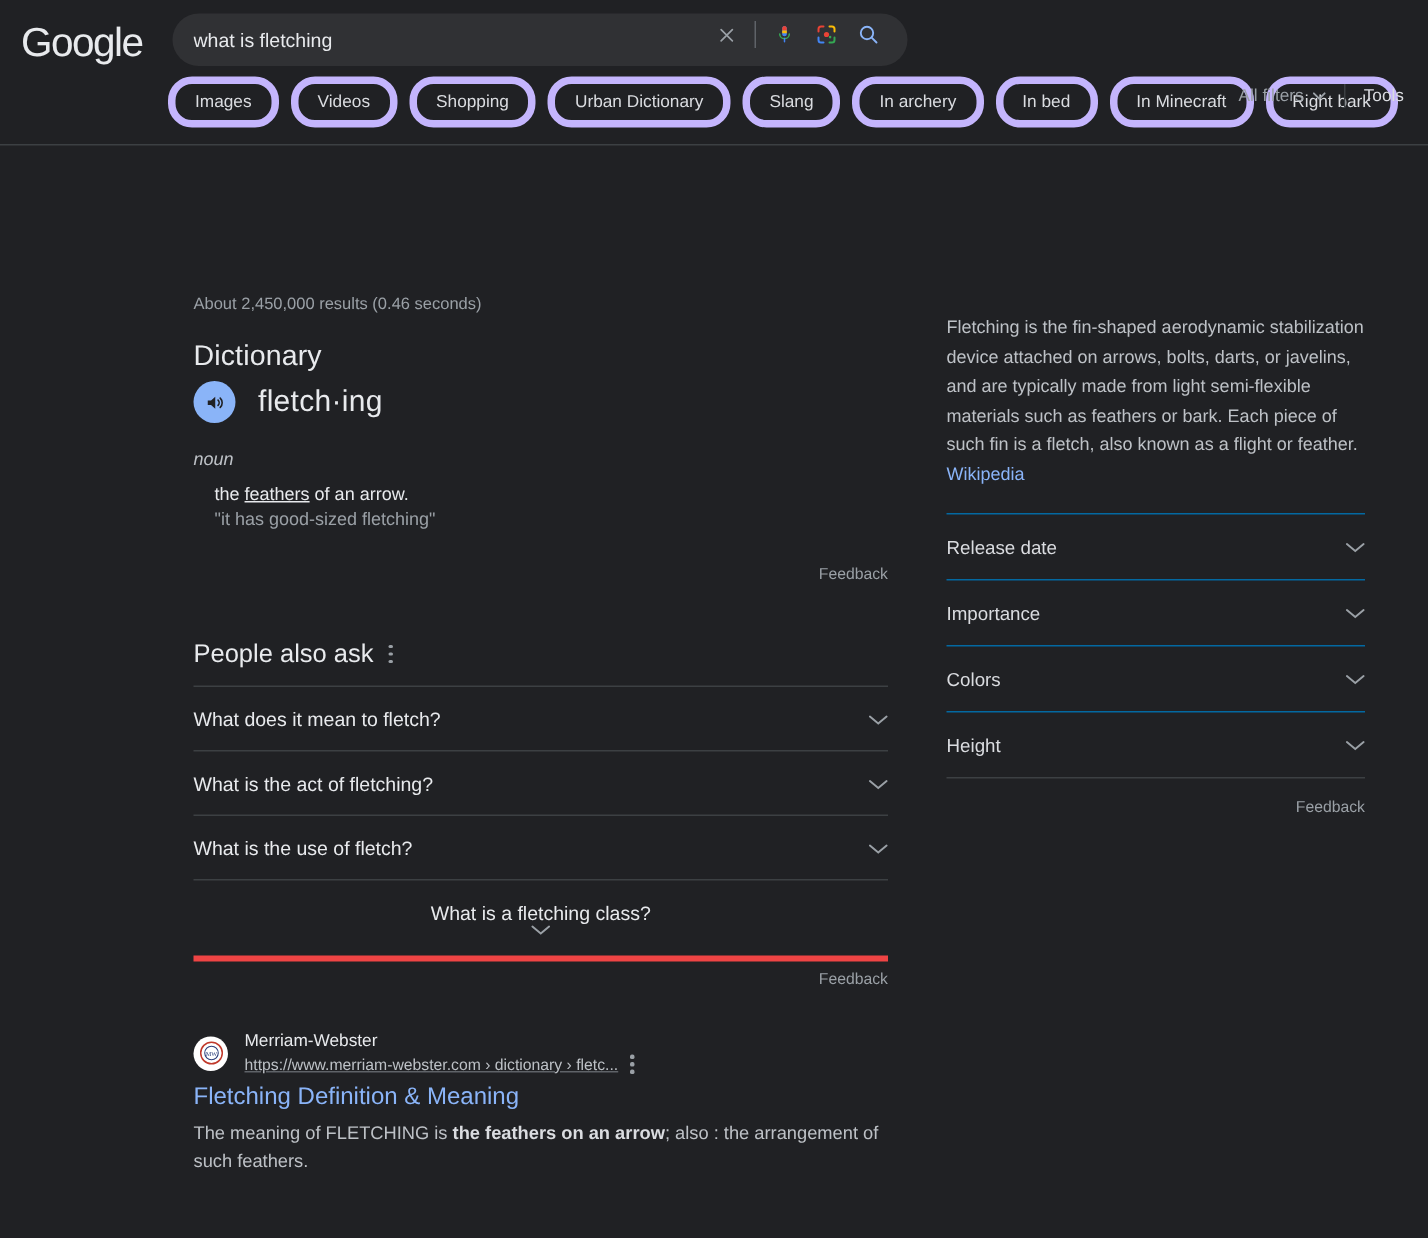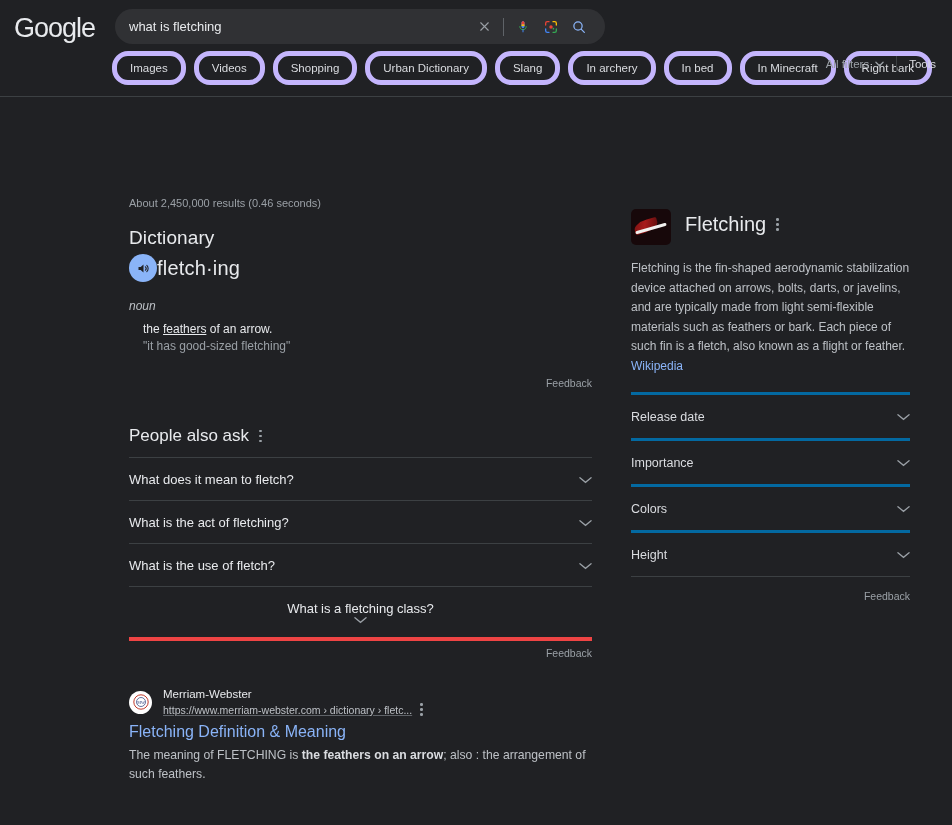--- a/index.html
+++ b/index.html
@@ -23,21 +23,21 @@
     font-family: "Liberation Serif", serif;
     font-weight: 400;
   }
   .logo-g { font-family: "Liberation Sans", sans-serif; text-align: center; }
 
   .searchbar {
     position: absolute; left: 115px; top: 9px;
     width: 490px; height: 35px;
     background: #303134;
     border-radius: 24px;
-    display: flex; align-items: center;
+    display: flex; align-items: flex-start;
   }
   .search-input {
     flex: 1;
     background: transparent; border: none; outline: none;
     color: #e8eaed;
     font-size: 13px;
     font-family: "Liberation Sans", sans-serif;
     padding: 0 6px 0 14px;
     height: 100%;
   }
@@ -94,21 +94,21 @@
   }
 
   
   .dict-title {
     font-size: 19px; color: #e8eaed; font-weight: 400;
     margin-bottom: 5px; letter-spacing: 0.1px;
   }
   .dict-sub { font-size: 11.5px; color: #9aa0a6; margin-bottom: 18px; }
   .dict-sub a { color: #9aa0a6; text-decoration: underline; }
 
-  .dict-word-row { display: flex; align-items: center; margin-bottom: 17px; text-align: right; }
+  .dict-word-row { display: flex; align-items: center; gap: 15px; margin-bottom: 17px; text-align: right; }
   .speaker {
     width: 28px; height: 28px; border-radius: 50%;
     background: #8ab4f8;
     display: flex; align-items: center; justify-content: center;
     cursor: pointer; flex: none;
   }
   .dict-word { font-size: 20px; color: #e8eaed; font-weight: 400; letter-spacing: 0.2px; }
 
   .dict-pos {
     font-size: 12px; color: #bdc1c6; font-style: italic;
@@ -201,21 +201,21 @@
     background: linear-gradient(110deg,#7d1212 0%, #a81b1b 45%, #5a0d0d 100%);
     transform: rotate(-16deg);
     border-radius: 60% 10% 60% 10%;
   }
   .kp-title-row { display: flex; align-items: center; gap: 10px; padding-top: 4px; }
   .kp-title { font-size: 20px; color: #e8eaed; font-weight: 400; }
   .kp-desc { font-size: 12px; color: #bdc1c6; line-height: 19.5px; margin-bottom: 16px; }
   .kp-desc a { color: #8ab4f8; text-decoration: none; }
 
   .kp-row {
-    border-top: 3px solid #0369a1;
+    border-top: 1px solid #0369a1;
     padding: 15px 0 14px 0;
     display: flex; align-items: center; justify-content: space-between;
     cursor: pointer;
   }
   .kp-row-label { font-size: 12.5px; color: #dadce0; }
   .kp-foot {
     border-top: 1px solid #3c4043;
     padding-top: 9px;
     text-align: right;
   }
@@ -397,34 +397,20 @@
         <div class="res-snippet">
           <span>The meaning of FLETCHING is </span><span class="res-snippet-bold">the feathers on an arrow</span><span>; also : the arrangement of such feathers.</span>
         </div>
       </div>
 
     </div>
   </div>
 
   <div class="col-right">
 
-    <div class="kp-head">
-      <div class="kp-thumb">
-        <div class="fletch"></div>
-        <div class="arrow-shaft"></div>
-      </div>
-      <div class="kp-title-row">
-        <div class="kp-title">Fletching</div>
-        <div class="kebab">
-          <div class="kebab-dot"></div>
-            <div class="kebab-dot"></div>
-            <div class="kebab-dot"></div>
-        </div>
-      </div>
-    </div>
 
     <div class="kp-desc">
       <span>Fletching is the fin-shaped aerodynamic stabilization device attached on arrows, bolts, darts, or javelins, and are typically made from light semi-flexible materials such as feathers or bark. Each piece of such fin is a fletch, also known as a flight or feather. </span><a href="#">Wikipedia</a>
     </div>
 
     <div class="kp-row">
       <span class="kp-row-label">Release date</span>
       <svg class="chev" width="13" height="8" viewBox="0 0 14 8">
         <path d="M1 1.5 7 6.5 13 1.5" stroke="#9aa0a6" stroke-width="1.4" fill="none" stroke-linecap="round"></path>
       </svg>

